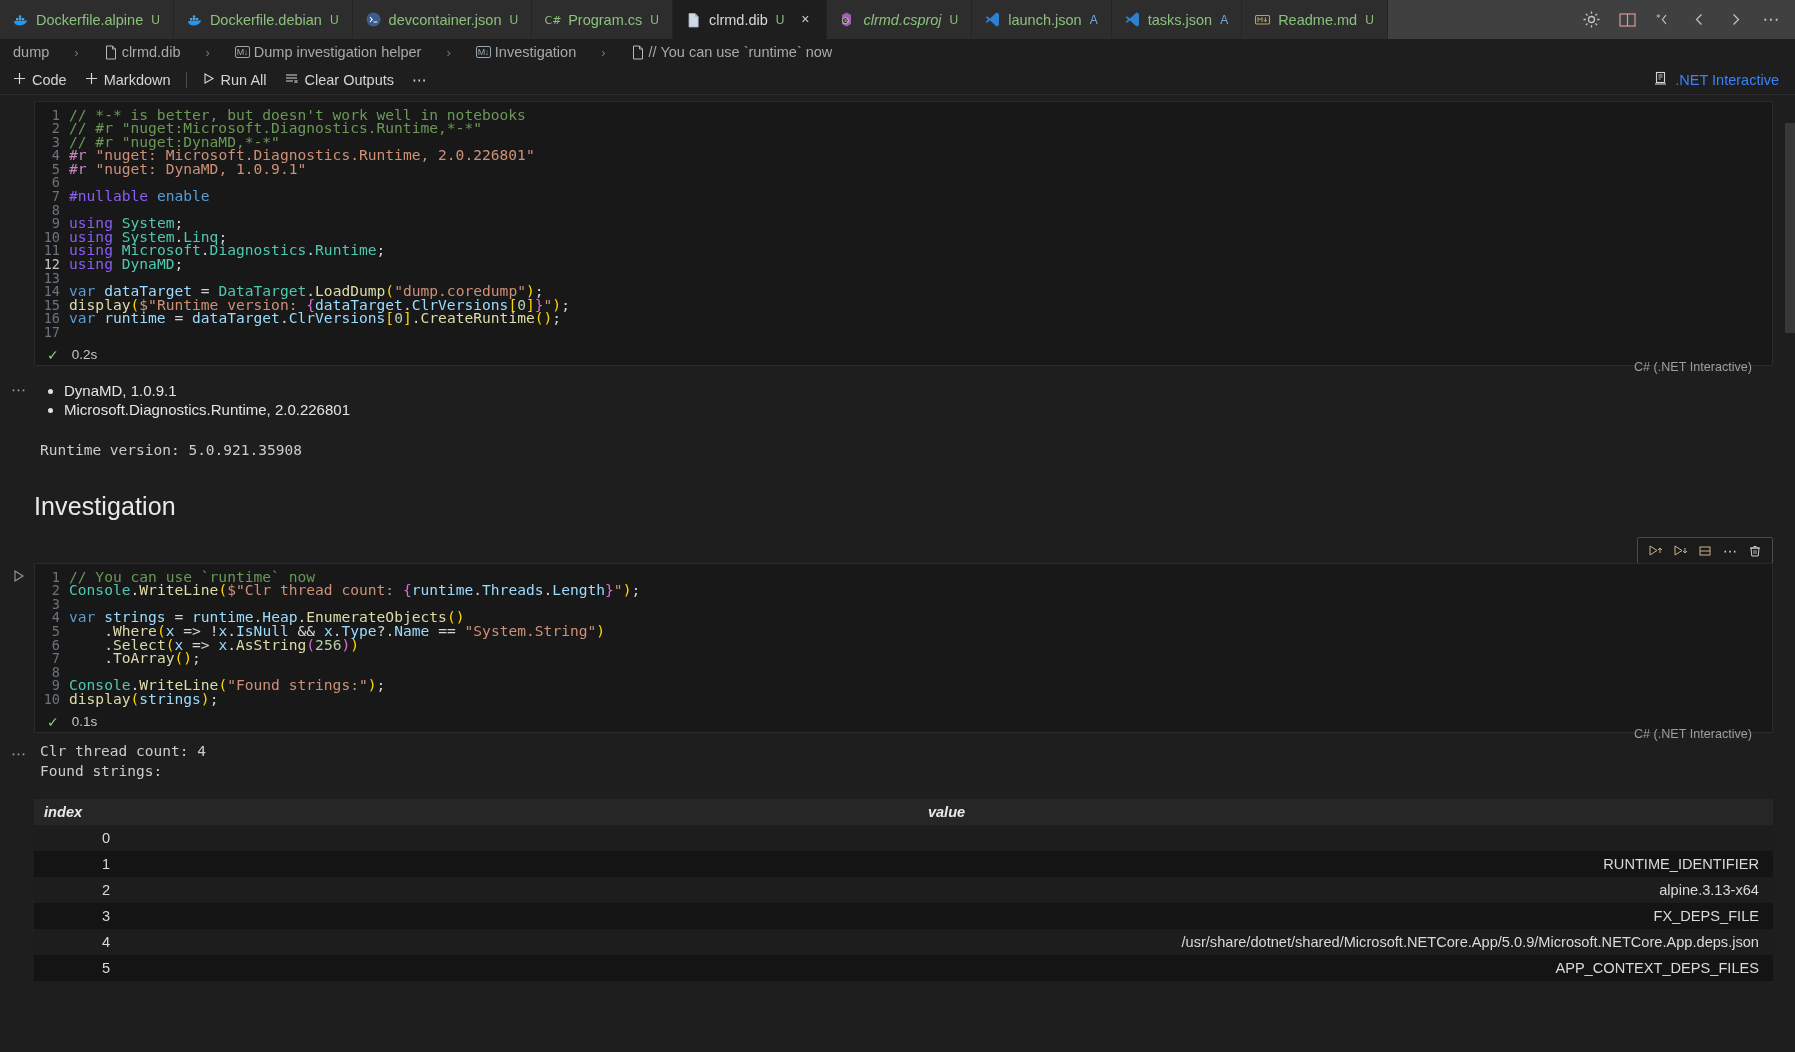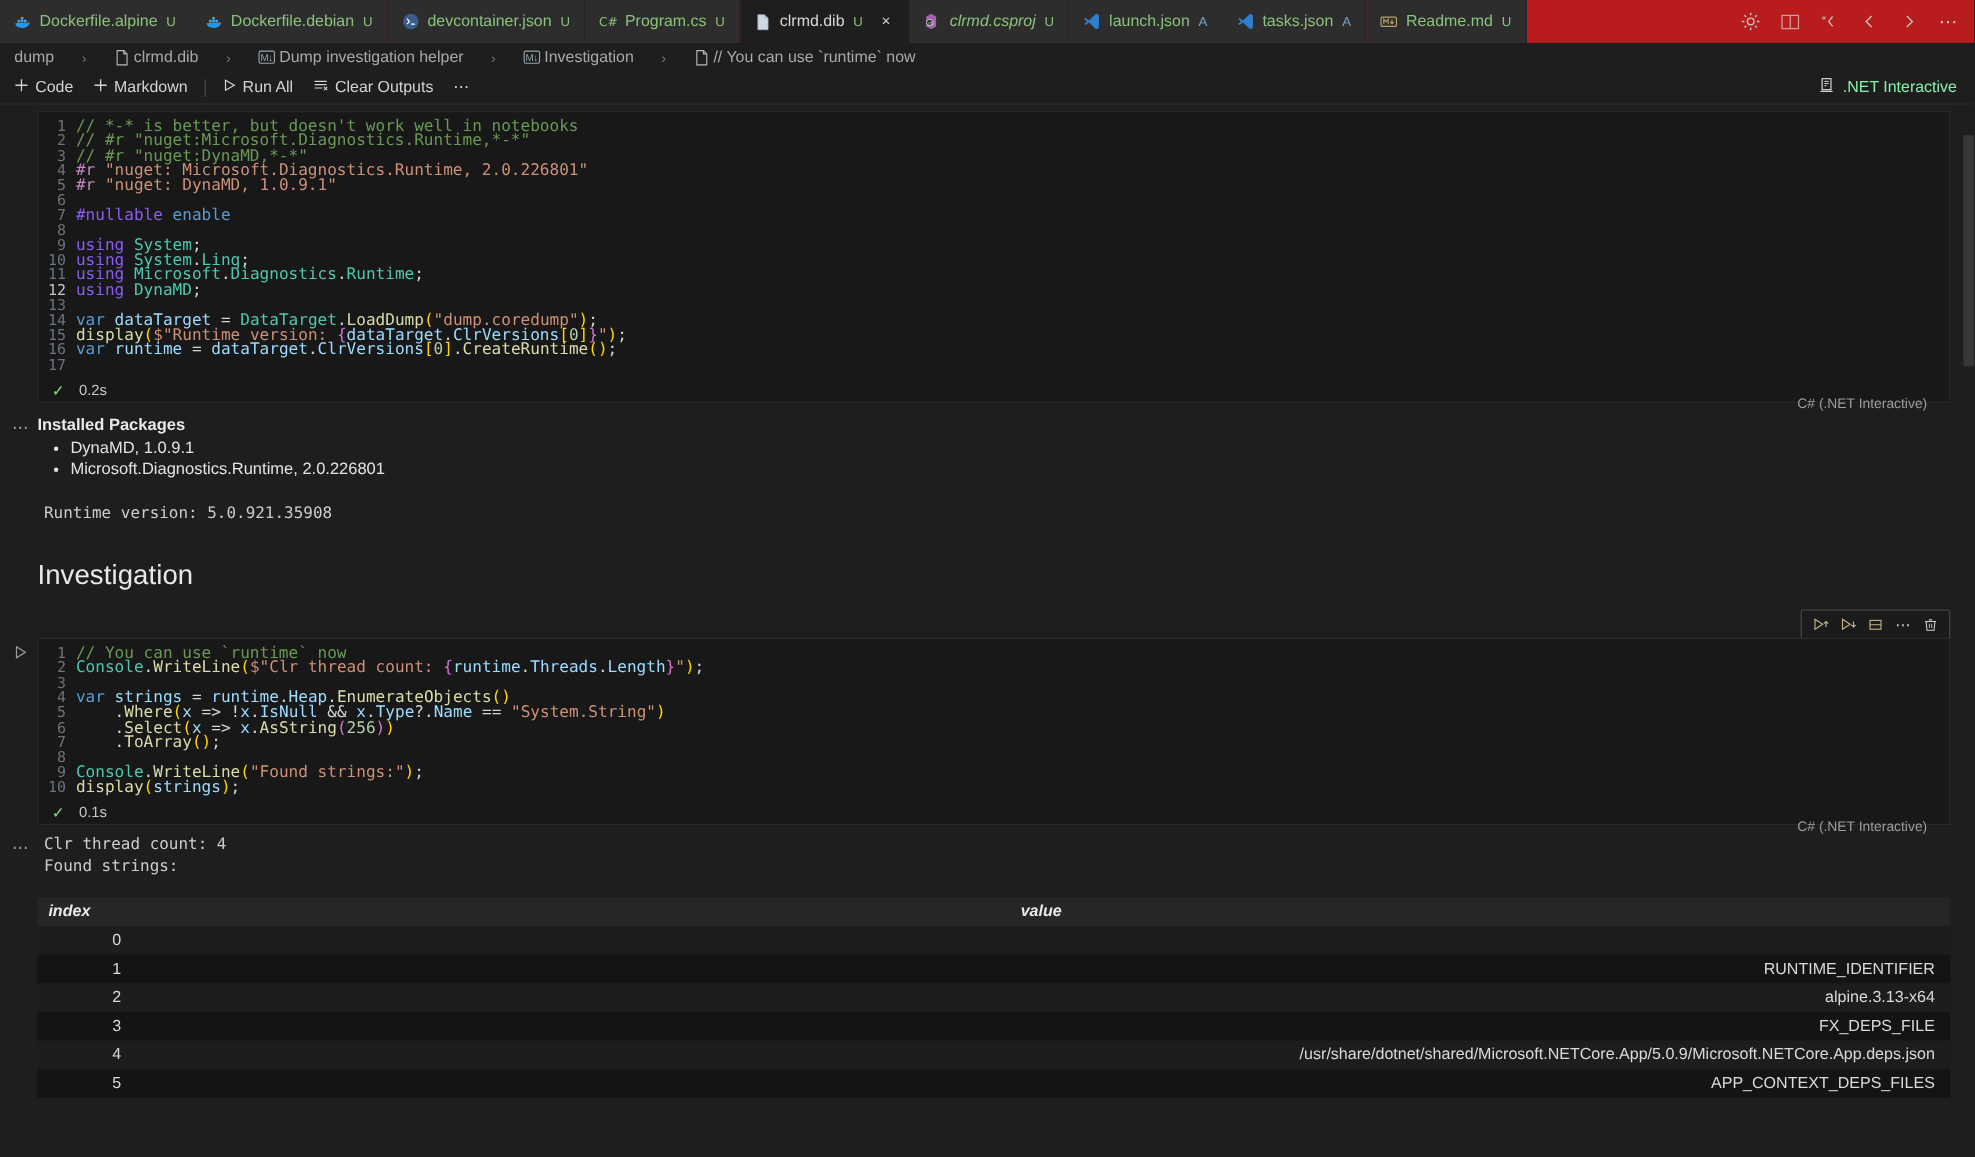--- a/index.html
+++ b/index.html
@@ -7,21 +7,21 @@
     width: 1795px; height: 1052px;
     background: #1e1e1e;
     font-family: "Liberation Sans", sans-serif;
     overflow: hidden;
   }
   body { color: #cccccc; font-size: 15px; }
 
   
   #tabbar {
     height: 39px;
-    background: #b91c1c;
+    background: #404040;
     display: flex;
     align-items: stretch;
     position: relative;
   }
   .tab {
     display: flex; align-items: center; gap: 7px;
     padding: 0 13px 0 12px;
     background: #2d2d2d;
     border-right: 1px solid #252526;
     color: #9a9a9a;
@@ -82,21 +82,21 @@
   #nbtoolbar {
     height: 30px; background: #1e1e1e;
     display: flex; align-items: center; gap: 0px;
     padding-left: 4px;
     border-bottom: 1px solid #2b2b2b;
     font-size: 14.5px;
     color: #d4d4d4;
   }
   .tbitem { display: flex; align-items: center; gap: 6px; padding: 3px 9px; cursor: pointer; border-radius:3px;}
   .tbsep { width: 1px; height: 16px; background: #4a4a4a; margin: 0 6px; }
-  #nbkernel { margin-left: auto; display:flex; align-items:center; gap:7px; padding-right: 16px; color:#86efac; cursor:pointer;}
+  #nbkernel { margin-left: auto; display:flex; align-items:center; gap:7px; padding-right: 16px; color:#3b82f6; cursor:pointer;}
 
   
   #nbbody { position: relative; height: calc(1052px - 39px - 26px - 30px); overflow: hidden; }
 
   .cellrow { position: relative; display: flex; }
   .gutter { width: 34px; flex: 0 0 34px; position: relative; }
   .cellmain { flex: 1 1 auto; min-width: 0; }
 
   .codecell {
     margin: 0 22px 0 0;
@@ -419,21 +419,20 @@
         </div>
       </div>
     </div>
   </div>
 
   <div class="cellrow" style="margin-top:12px;">
     <div class="gutter" style="padding-left:11px;padding-top:3px;">
       <span class="celldots">⋯</span>
     </div>
     <div class="cellmain mdout">
-      <h4>Installed Packages</h4>
       <ul id="pkglist">
           <li>DynaMD, 1.0.9.1</li>
           <li>Microsoft.Diagnostics.Runtime, 2.0.226801</li>
         </ul>
     </div>
   </div>
 
   <div class="cellrow" style="margin-top:20px;">
     <div class="gutter"></div>
     <div class="cellmain">

